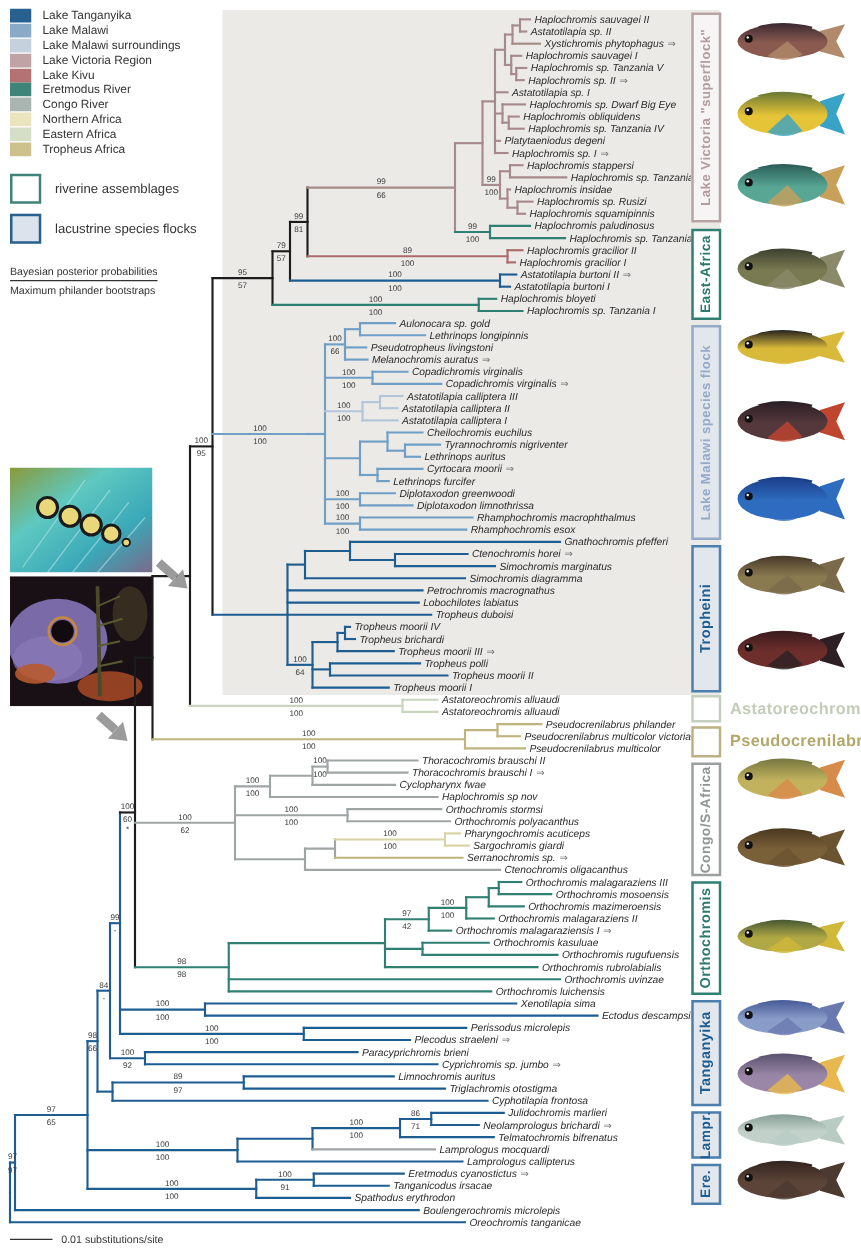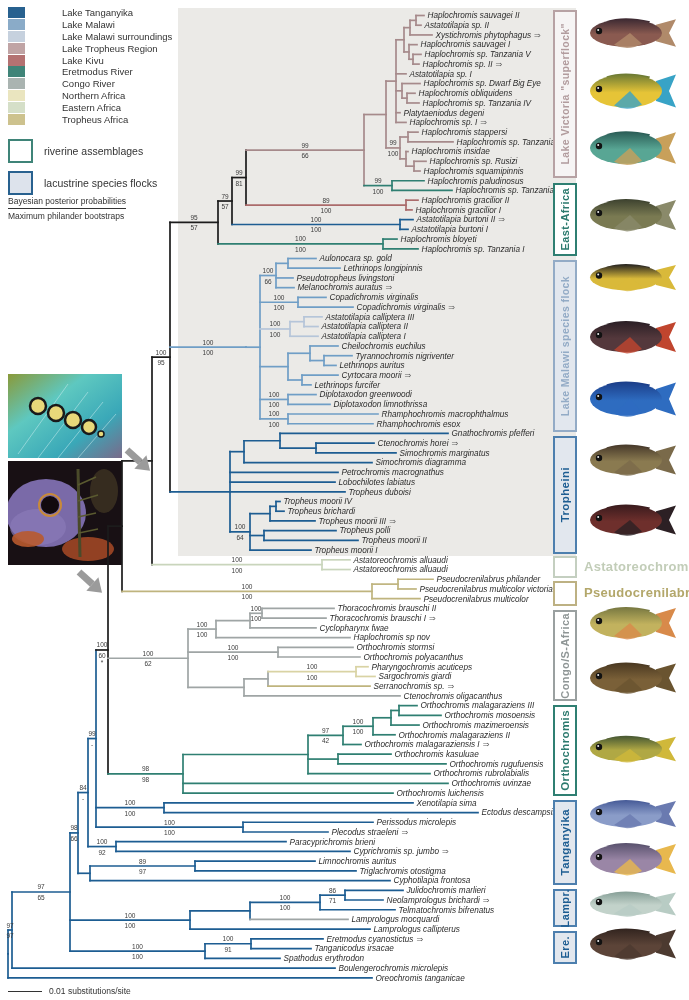--- a/index.html
+++ b/index.html
@@ -5,25 +5,25 @@
   html,body{margin:0;padding:0;background:#fff;}
   #fig{position:relative;width:689px;height:1000px;background:#fff;overflow:hidden;
        font-family:"Liberation Sans",sans-serif;}
   #panel{position:absolute;left:178px;top:8px;width:398px;height:548px;background:#ebeae7;}
   #title{position:absolute;left:194px;top:12px;font-size:14.5px;font-weight:bold;color:#4a4a4a;letter-spacing:.3px;}
   #treesvg{position:absolute;left:0;top:0;}
   
   #legend{position:absolute;left:8px;top:7px;width:165px;}
   .lg-row{display:flex;align-items:center;height:11.8px;}
   .lg-sw{width:17px;height:11px;flex:0 0 17px;}
-  .lg-lab{font-size:9.5px;color:#333;padding-left:9px;white-space:nowrap;margin-left:28px;}
+  .lg-lab{font-size:9.5px;color:#333;padding-left:9px;white-space:nowrap;}
   .lg-box-row{position:absolute;left:8px;display:flex;align-items:center;}
   .lg-box{width:21px;height:20px;flex:0 0 21px;border:2px solid;}
   .lg-box-lab{font-size:10.5px;color:#333;padding-left:11px;white-space:nowrap;}
-  #ratio{position:absolute;left:8px;top:196px;width:150px;}
+  #ratio{position:absolute;left:8px;top:212px;width:150px;}
   #ratio .r1,#ratio .r2{font-size:8.5px;color:#333;}
   #ratio .bar{height:0;border-top:1px solid #333;width:118px;margin:2px 0;}
   
   .photo{position:absolute;left:8px;width:114px;}
   
   .sec-box{position:absolute;left:553px;width:24px;box-sizing:border-box;border:2px solid;
            display:flex;align-items:center;justify-content:center;background:#fff;}
   .sec-lab-v{writing-mode:vertical-rl;transform:rotate(180deg);white-space:nowrap;letter-spacing:.4px;}
   .sec-lab-h{position:absolute;left:584px;white-space:nowrap;letter-spacing:.3px;}
   .fish{position:absolute;left:584px;width:100px;}
@@ -46,21 +46,21 @@
       <div class="lg-row">
         <span class="lg-sw" style="background: rgb(138, 171, 200);"></span>
         <span class="lg-lab">Lake Malawi</span>
       </div>
       <div class="lg-row">
         <span class="lg-sw" style="background: rgb(198, 209, 222);"></span>
         <span class="lg-lab">Lake Malawi surroundings</span>
       </div>
       <div class="lg-row">
         <span class="lg-sw" style="background: rgb(192, 164, 165);"></span>
-        <span class="lg-lab">Lake Tropheus Region</span>
+        <span class="lg-lab">Lake Victoria Region</span>
       </div>
       <div class="lg-row">
         <span class="lg-sw" style="background: rgb(180, 114, 114);"></span>
         <span class="lg-lab">Lake Kivu</span>
       </div>
       <div class="lg-row">
         <span class="lg-sw" style="background: rgb(63, 132, 120);"></span>
         <span class="lg-lab">Eretmodus River</span>
       </div>
       <div class="lg-row">

